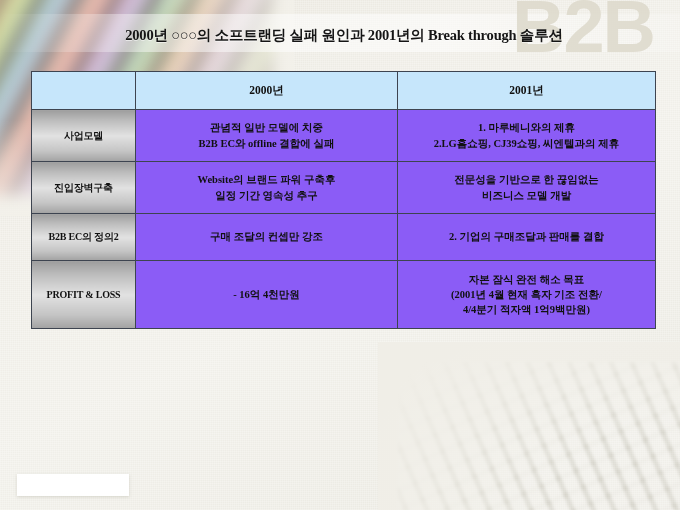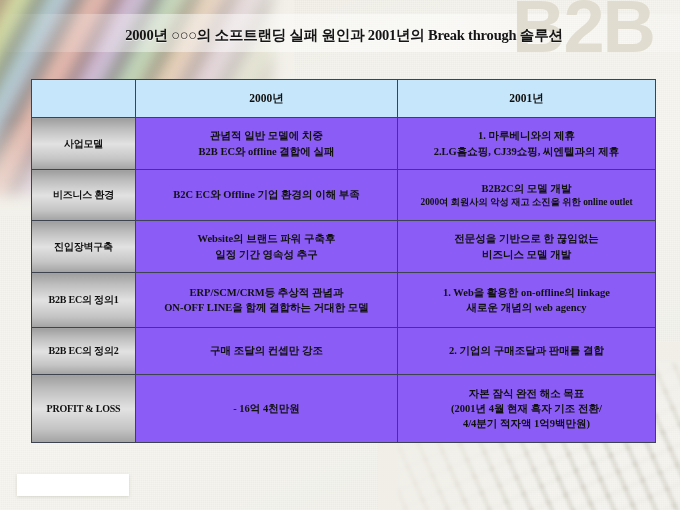--- a/index.html
+++ b/index.html
@@ -118,21 +118,21 @@
     font-weight: bold;
     color: #151515;
     letter-spacing: -0.2px;
     white-space: nowrap;
     text-shadow: 0 1px 0 rgba(255,255,255,.55);
   }
 
   
   .tbl-wrap {
     position: absolute;
-    left: 31px; top: 79px;
+    left: 31px; top: 71px;
     width: 616px;
   }
   table.grid {
     border-collapse: collapse;
     width: 624px;
     table-layout: fixed;
   }
   table.grid td, table.grid th {
     border: 1px solid #3d4450;
     padding: 0;
@@ -226,54 +226,33 @@
           <td class="cell">
             <span class="ln">관념적 일반 모델에 치중</span>
             <span class="ln">B2B EC와 offline 결합에 실패</span>
           </td>
           <td class="cell">
             <span class="ln">1. 마루베니와의 제휴</span>
             <span class="ln">2.LG홈쇼핑, CJ39쇼핑, 씨엔텔과의 제휴</span>
           </td>
         </tr>
 
-        <tr class="r1">
-          <td class="rowlabel">비즈니스 환경</td>
-          <td class="cell">
-            <span class="ln">B2C EC와 Offline 기업 환경의 이해 부족</span>
-          </td>
-          <td class="cell">
-            <span class="ln">B2B2C의 모델 개발</span>
-            <span class="ln sm">2000여 회원사의 악성 재고 소진을 위한 online outlet</span>
-          </td>
-        </tr>
 
         <tr class="r2">
           <td class="rowlabel">진입장벽구축</td>
           <td class="cell">
             <span class="ln">Website의 브랜드 파워 구축후</span>
             <span class="ln">일정 기간 영속성 추구</span>
           </td>
           <td class="cell">
             <span class="ln">전문성을 기반으로 한 끊임없는</span>
             <span class="ln">비즈니스 모델 개발</span>
           </td>
         </tr>
 
-        <tr class="r3">
-          <td class="rowlabel">B2B EC의 정의1</td>
-          <td class="cell">
-            <span class="ln">ERP/SCM/CRM등 추상적 관념과</span>
-            <span class="ln">ON-OFF LINE을 함께 결합하는 거대한 모델</span>
-          </td>
-          <td class="cell">
-            <span class="ln">1. Web을 활용한 on-offline의 linkage</span>
-            <span class="ln">새로운 개념의 web agency</span>
-          </td>
-        </tr>
 
         <tr class="r4">
           <td class="rowlabel">B2B EC의 정의2</td>
           <td class="cell">
             <span class="ln">구매 조달의 컨셉만 강조</span>
           </td>
           <td class="cell">
             <span class="ln">2. 기업의 구매조달과 판매를 결합</span>
           </td>
         </tr>

